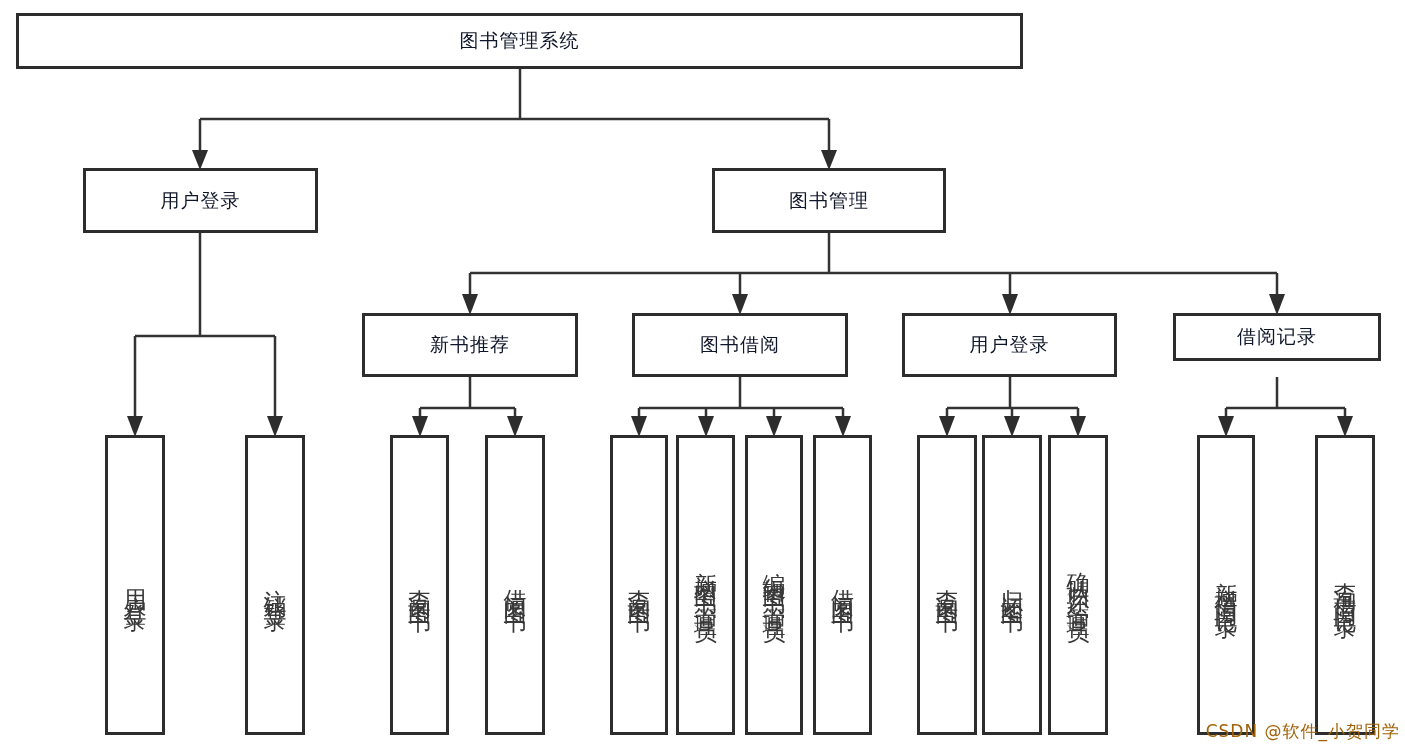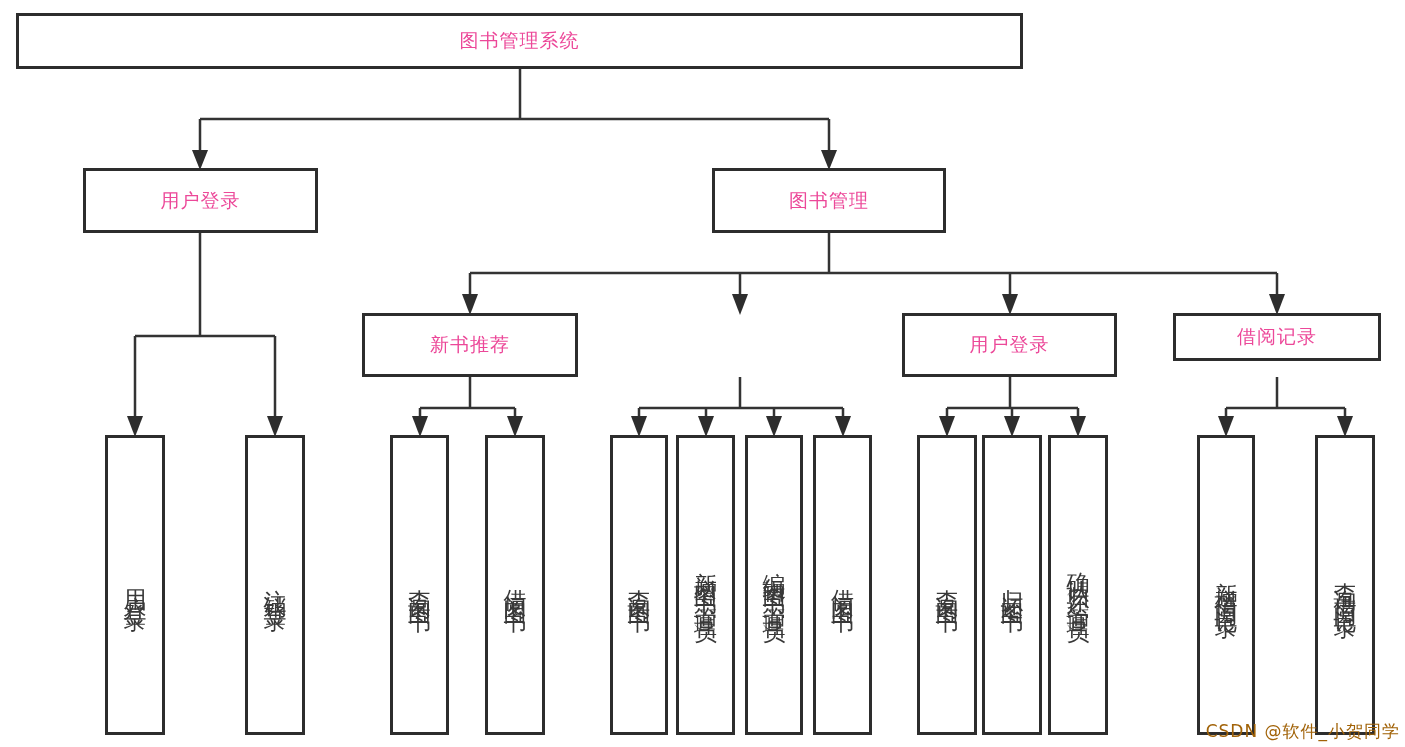--- a/index.html
+++ b/index.html
@@ -8,21 +8,21 @@
     width:1405px; height:747px; position:relative; overflow:hidden;
     font-family:"DejaVu Sans", sans-serif;
   }
   .canvas { position:absolute; left:0; top:0; width:1405px; height:747px; background:#fff; }
   svg.wires { position:absolute; left:0; top:0; width:1405px; height:747px; }
 
   
   .box {
     position:absolute; background:#fff; border:3px solid #2d2d2d;
     display:flex; align-items:center; justify-content:center;
-    font-size:19px; color:#ec4899; letter-spacing:1px; z-index:2;
+    font-size:19px; color:#0f172a; letter-spacing:1px; z-index:2;
   }
   .n-root { left:16px;  top:13px;  width:1007px; height:56px; }
   .n-l2a  { left:83px;  top:168px; width:235px;  height:65px; }
   .n-l2b  { left:712px; top:168px; width:234px;  height:65px; }
   .n-l3a  { left:362px; top:313px; width:216px;  height:64px; }
   .n-l3b  { left:632px; top:313px; width:216px;  height:64px; }
   .n-l3c  { left:902px; top:313px; width:215px;  height:64px; }
   .n-l3d  { left:1173px;top:313px; width:208px;  height:48px; }
 
   
@@ -113,20 +113,23 @@
   <div class="box n-l2a">
     <span>用户登录</span>
   </div>
   <div class="box n-l2b">
     <span>图书管理</span>
   </div>
 
   <div class="box n-l3a">
     <span>新书推荐</span>
   </div>
+  <div class="box n-l3b">
+    <span>图书借阅</span>
+  </div>
   <div class="box n-l3c">
     <span>用户登录</span>
   </div>
   <div class="box n-l3d">
     <span>借阅记录</span>
   </div>
 
   <div class="leaf lf1">
     <span>用户登录</span>
   </div>

